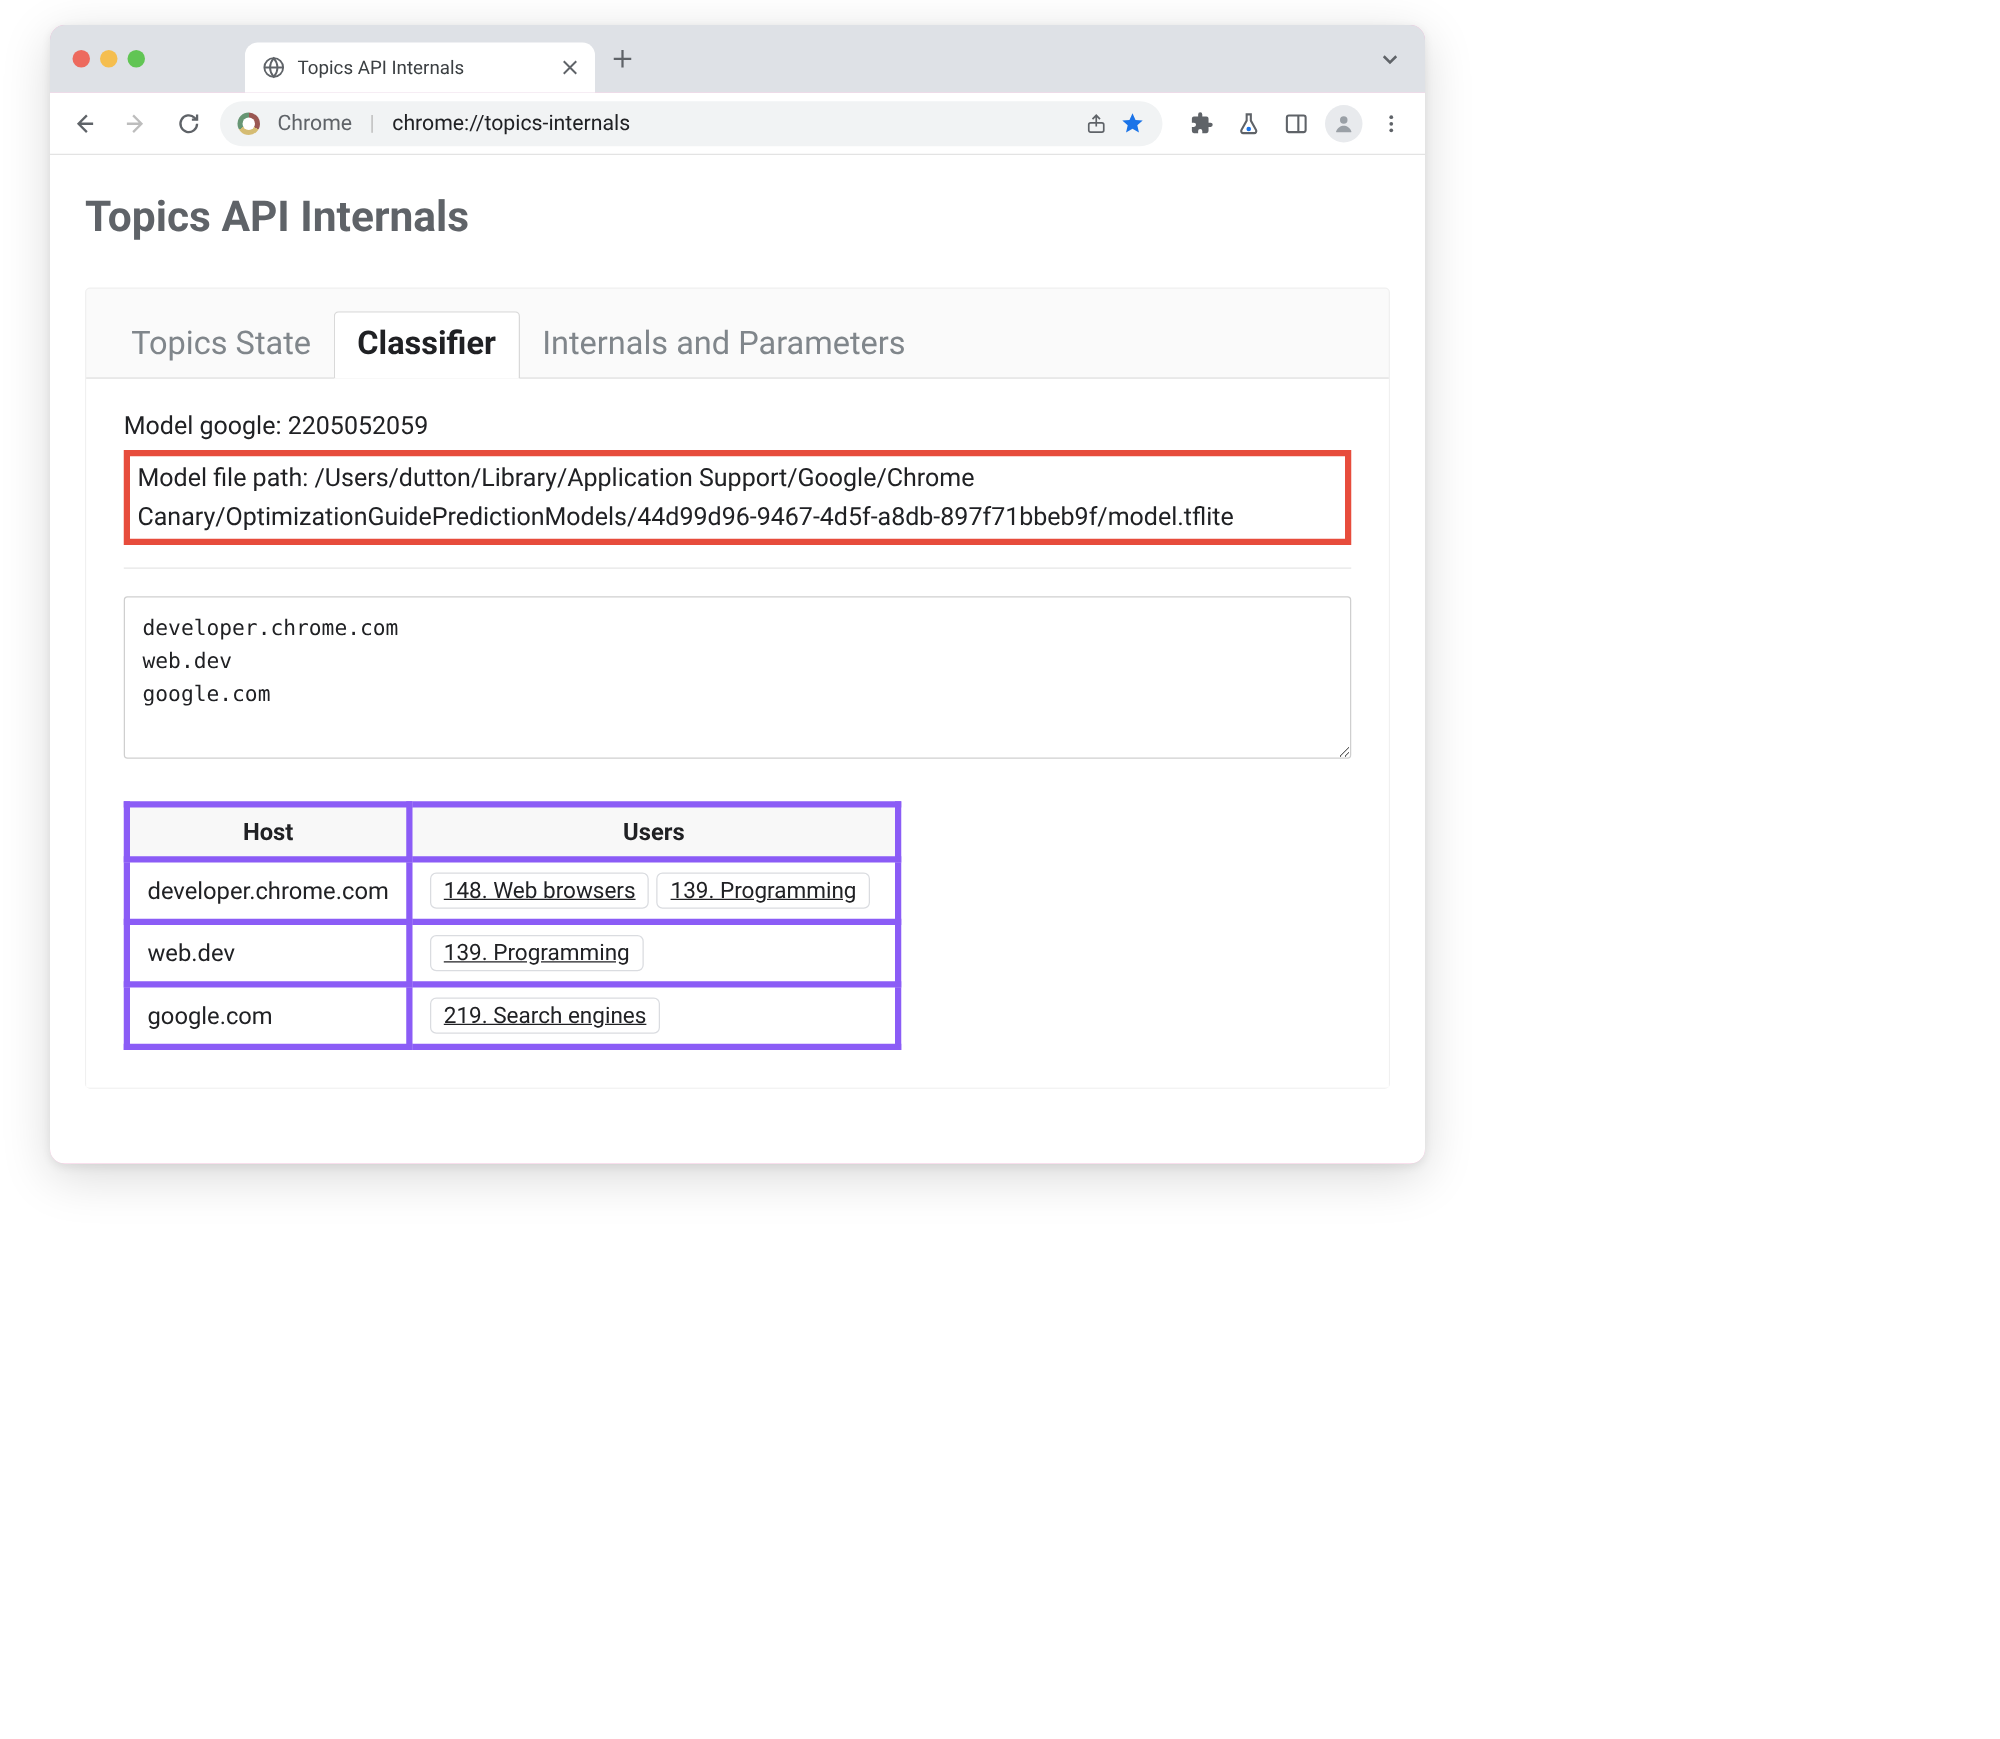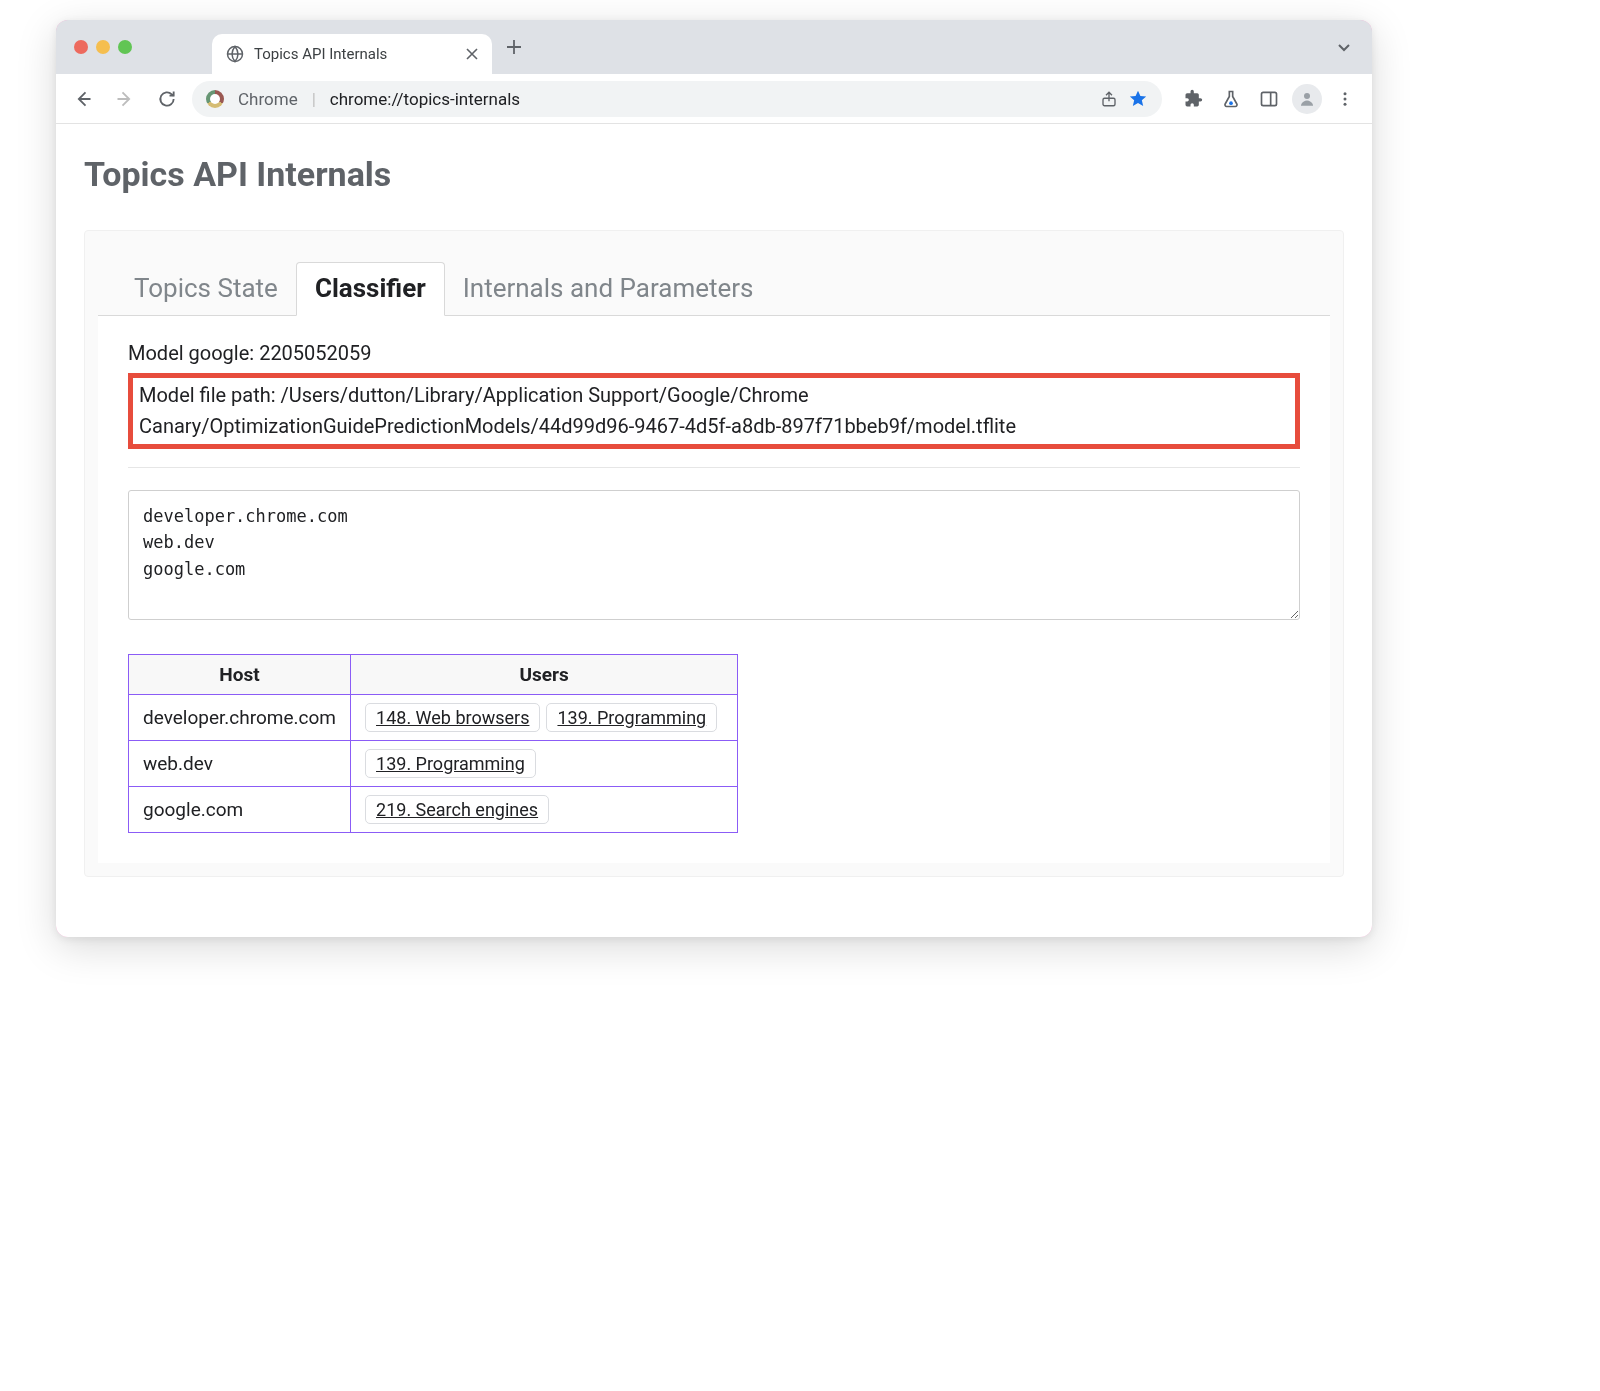--- a/index.html
+++ b/index.html
@@ -5,23 +5,23 @@
   * { box-sizing: border-box; margin: 0; padding: 0; }
   body {
     font-family: -apple-system, BlinkMacSystemFont, "Segoe UI", Roboto, Arial, sans-serif;
     background: #fff;
     width: 1600px;
     height: 1391px;
     position: relative;
   }
   .browser-window {
     position: absolute;
-    left: 56px;
+    left: 40px;
     top: 20px;
-    width: 1316px;
+    width: 1100px;
     background: #f9a8d4;
     border-radius: 12px;
     box-shadow: 0 10px 40px rgba(0,0,0,0.15), 0 2px 8px rgba(0,0,0,0.08);
     overflow: hidden;
   }
   .titlebar {
     background: #dee1e6;
     height: 54px;
     display: flex;
     align-items: flex-end;
@@ -127,21 +127,21 @@
   .page-title {
     font-size: 34px;
     font-weight: 700;
     color: #5f6368;
     margin-bottom: 36px;
   }
   .panel {
     background: #fafafa;
     border: 1px solid #f0f0f0;
     border-radius: 4px;
-    padding: 13px;
+    padding: 0;
   }
   .tabs-row {
     display: flex;
     border-bottom: 1px solid #d9d9d9;
     align-items: flex-end;
     padding-left: 18px;
     padding-top: 18px;
   }
   .content-tab {
     font-size: 26px;
@@ -198,21 +198,21 @@
     color: #202124;
     cursor: pointer;
   }
   .results-table {
     margin-top: 30px;
     border-collapse: collapse;
     font-size: 19px;
     color: #202124;
   }
   .results-table th, .results-table td {
-    border: 1px solid #8b5cf6;
+    border: 5px solid #8b5cf6;
     padding: 8px 14px;
     text-align: left;
   }
   .results-table th {
     background: #f8f8f8;
     font-weight: 700;
     text-align: center;
   }
   .topic-pill {
     display: inline-block;

